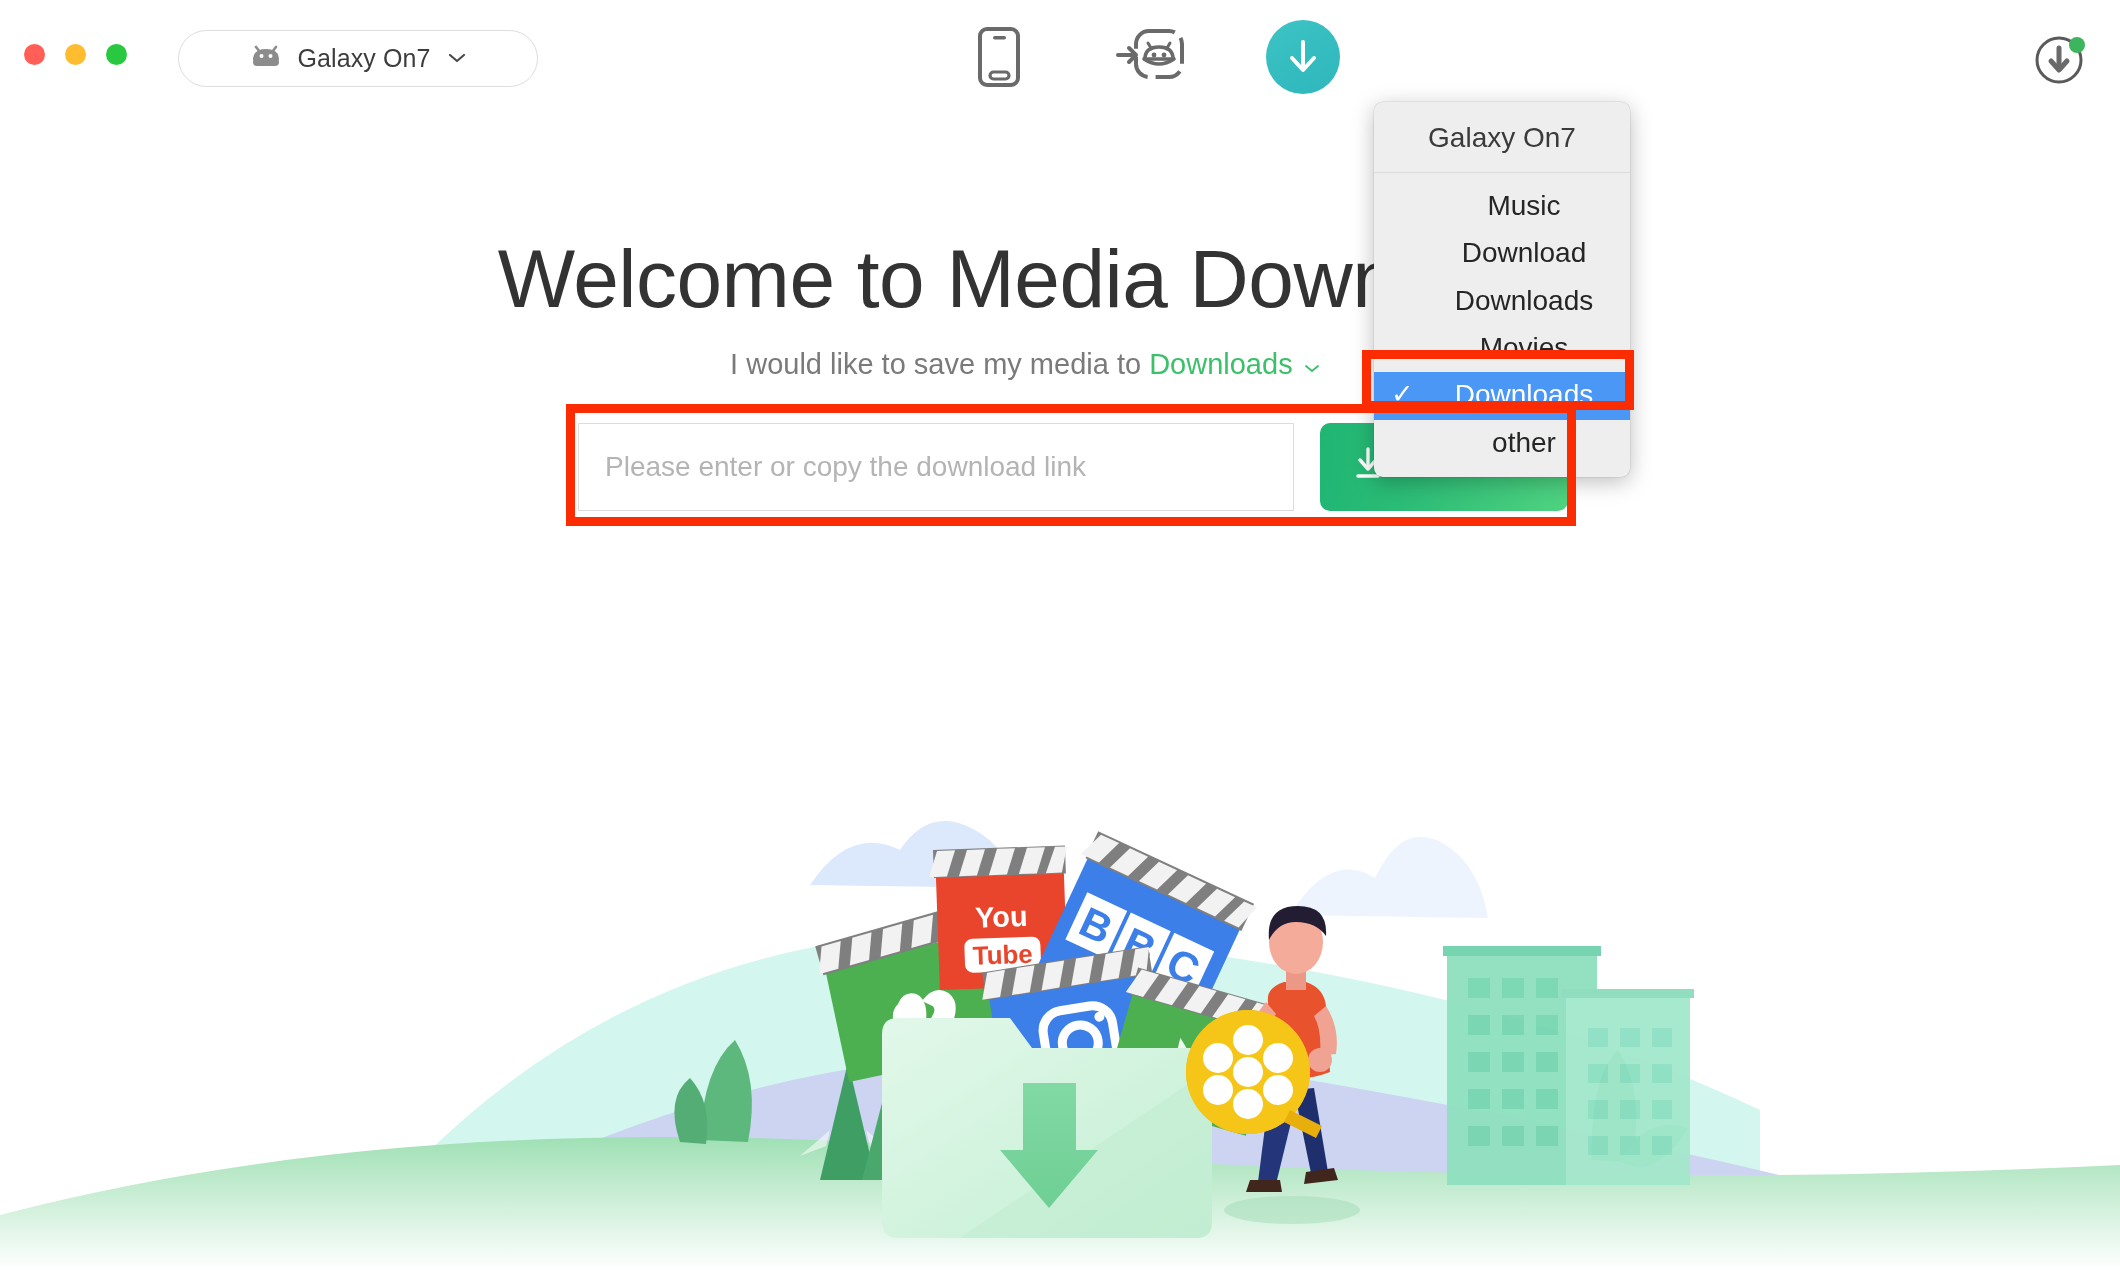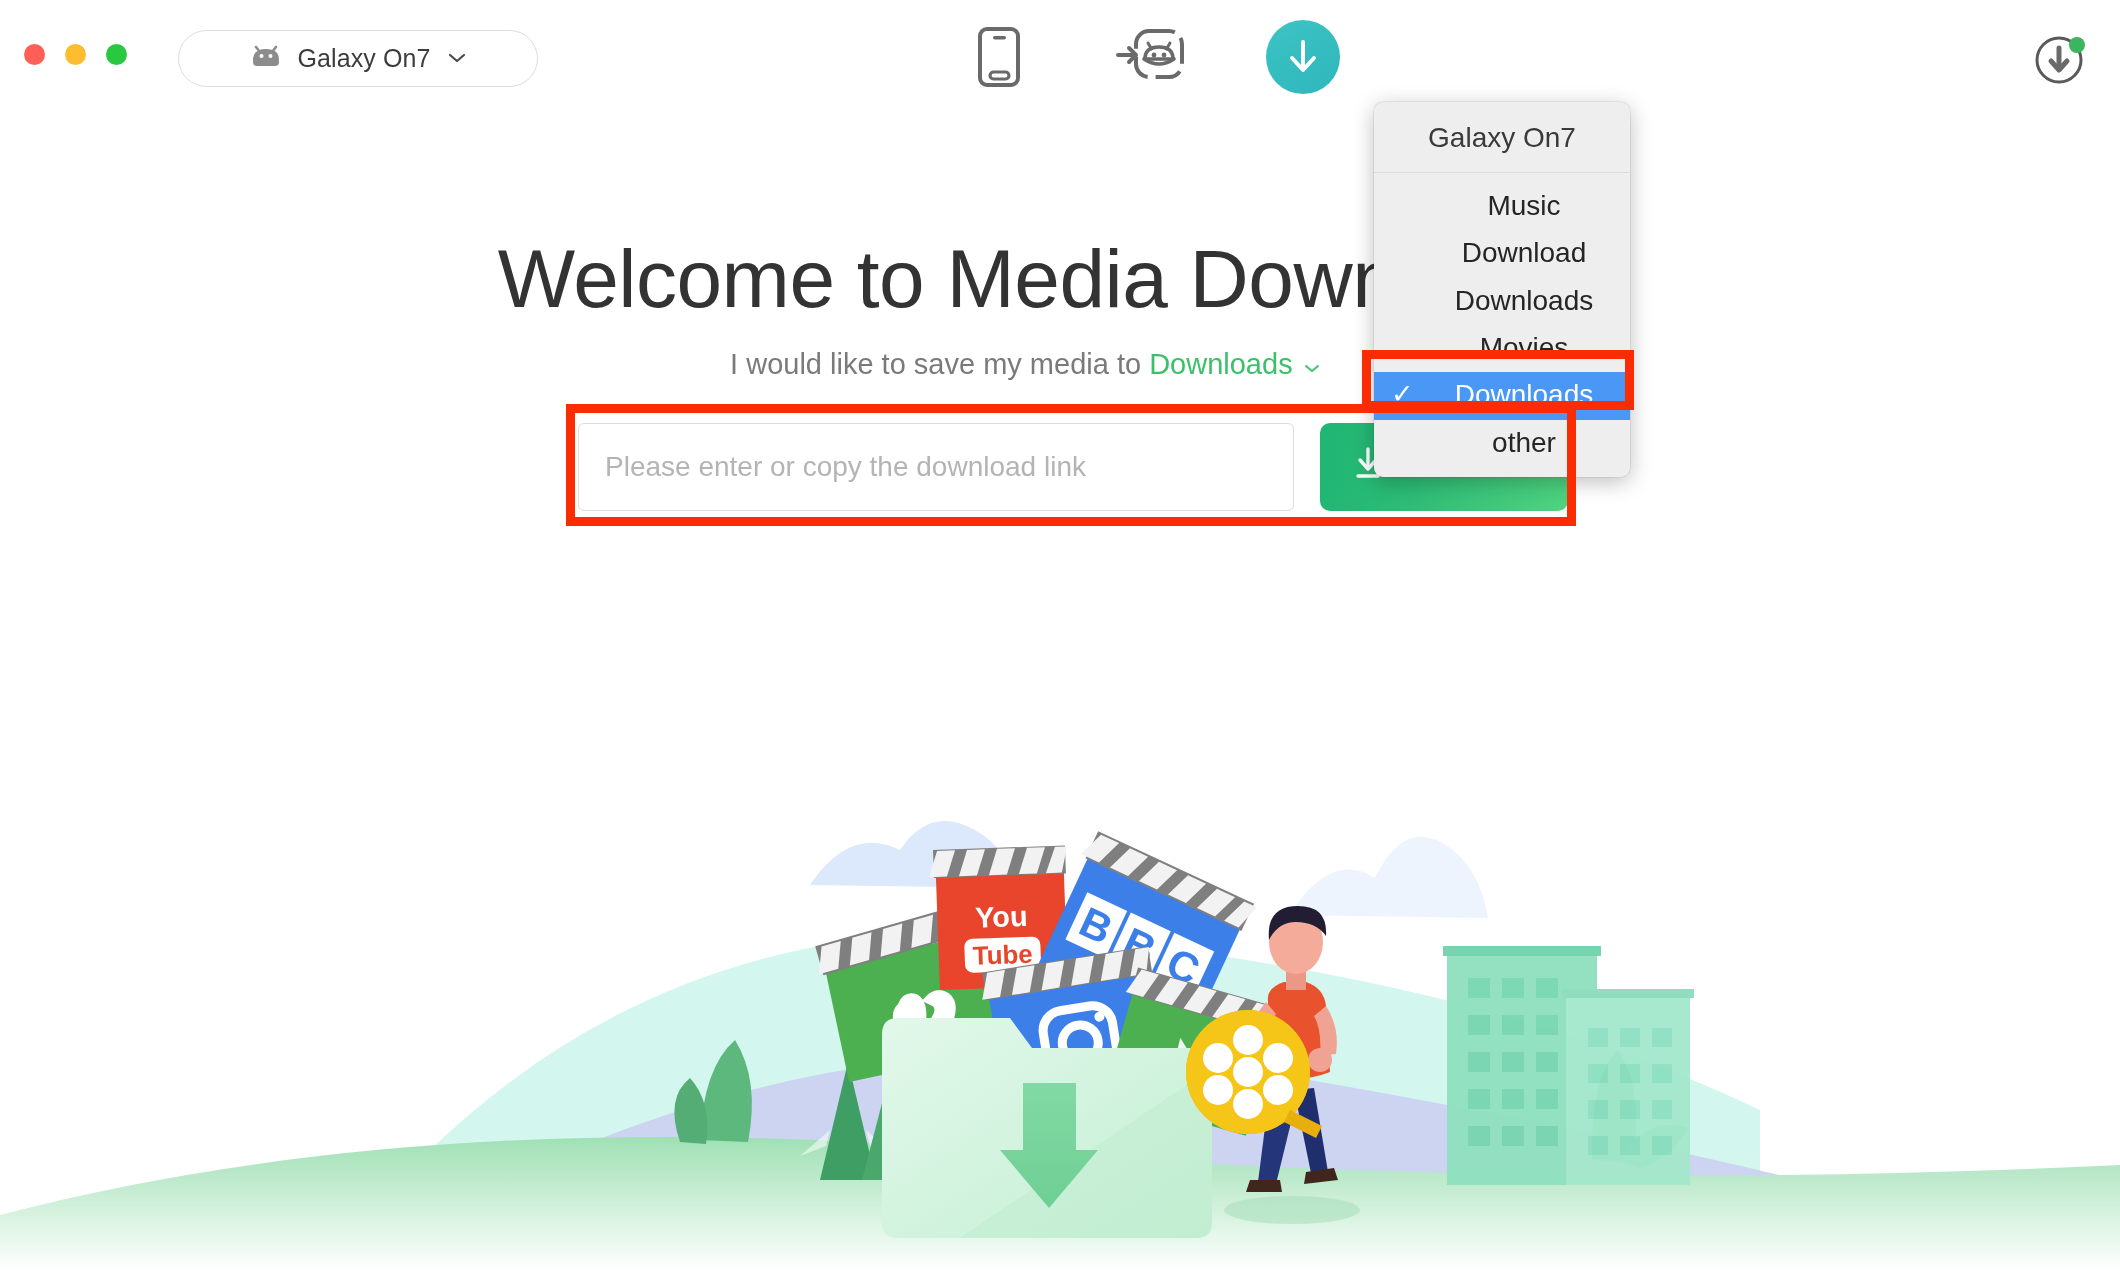--- a/index.html
+++ b/index.html
@@ -148,21 +148,21 @@
     width: 990px;
     height: 98px;
     display: flex;
     align-items: center;
     gap: 26px;
   }
   .link-input {
     flex: 1 1 auto;
     height: 88px;
     border: 1.6px solid #dcdcdc;
-    border-radius: 6px;
+    border-radius: 0;
     background: #ffffff;
     font-family: "Liberation Sans", sans-serif;
     font-size: 28px;
     color: #444;
     padding: 11px 26px;
     outline: none;
   }
   .link-input::placeholder { color: #b4b4b4; }
 
   .download-btn {

